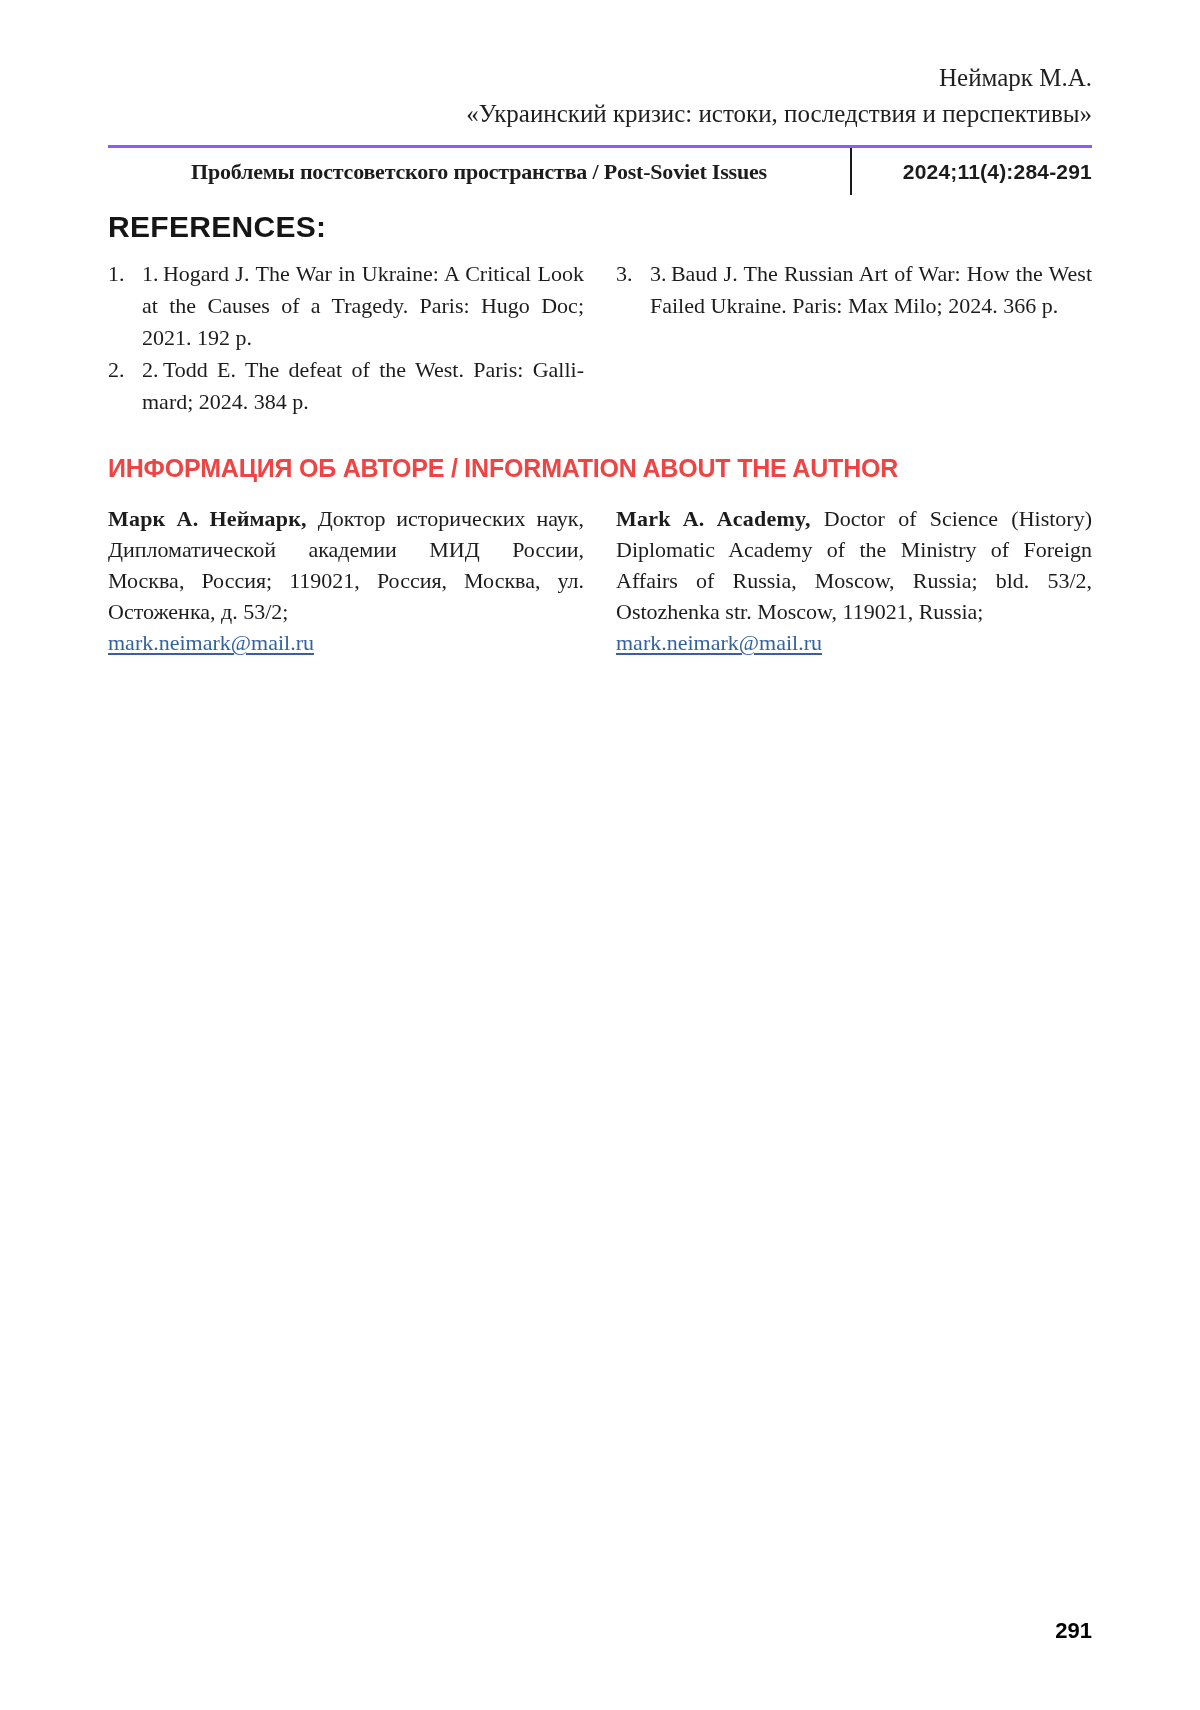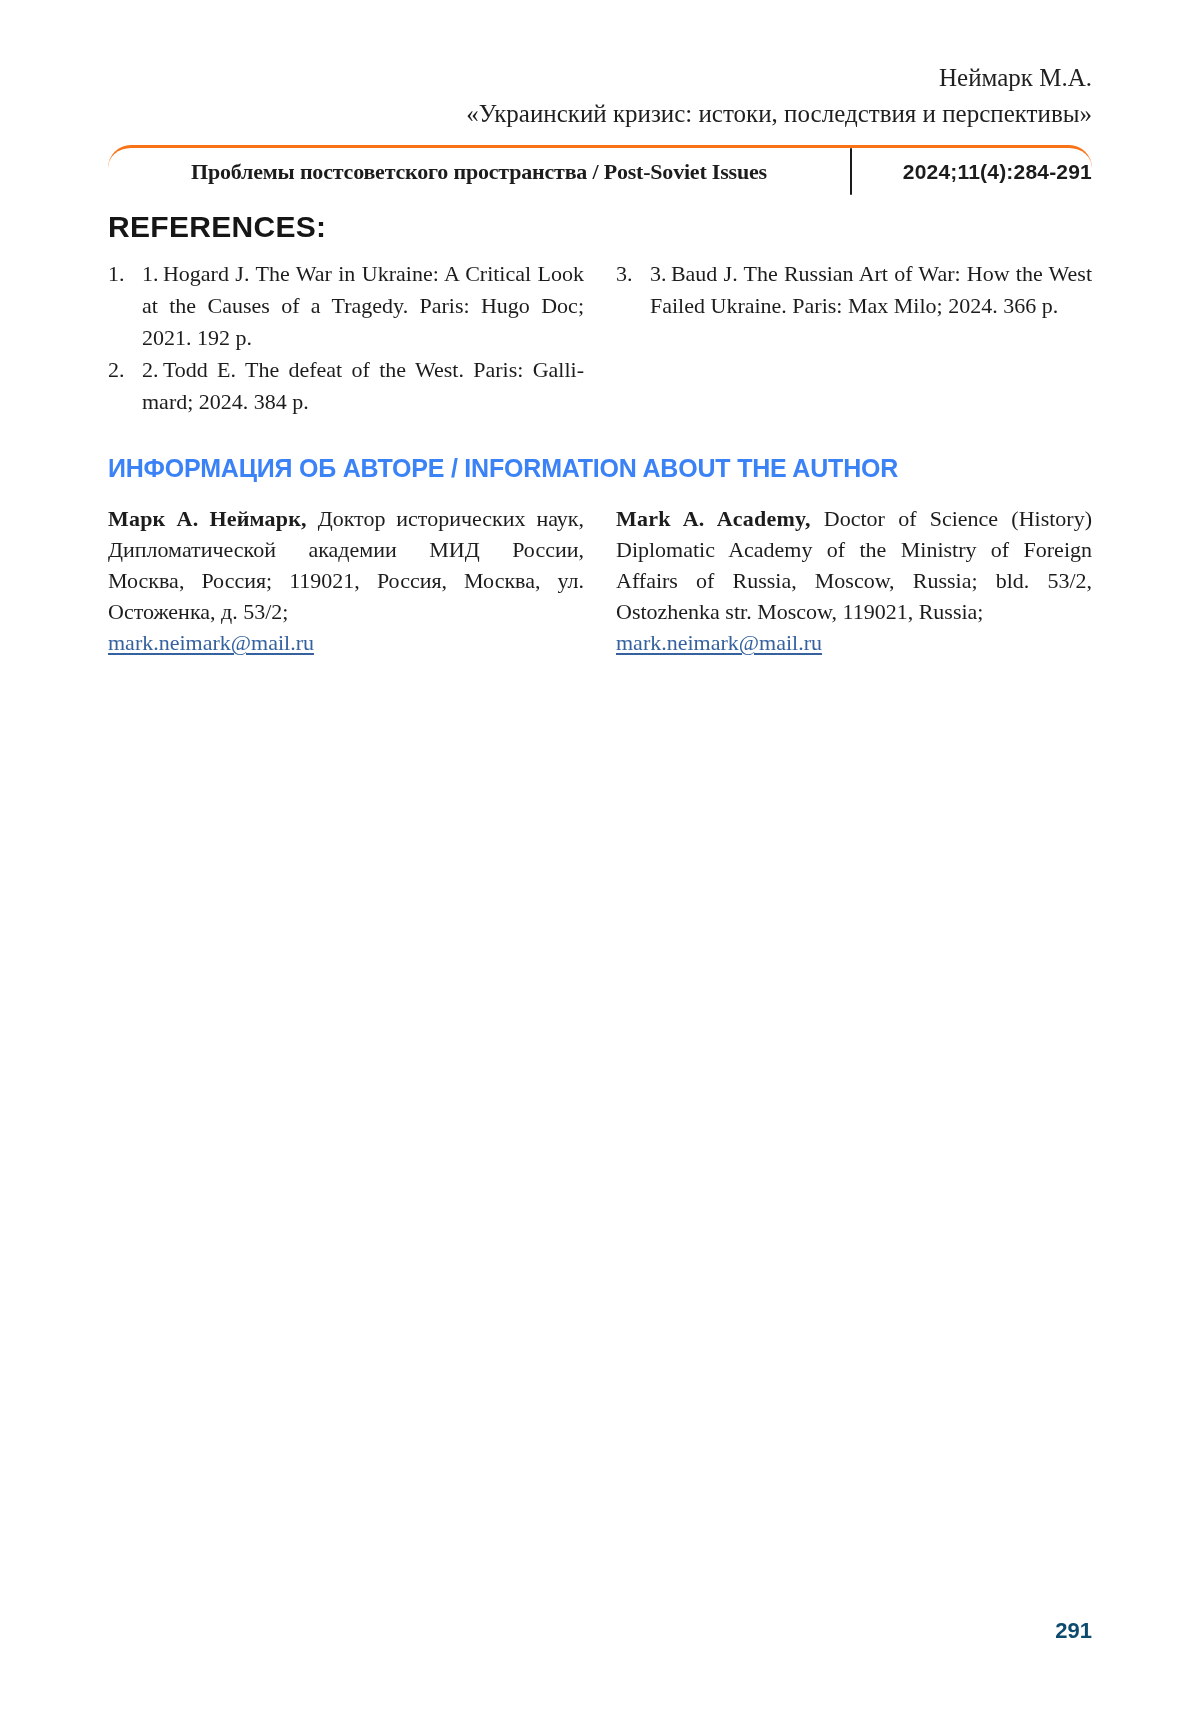--- a/index.html
+++ b/index.html
@@ -1,15 +1,15 @@
 <!DOCTYPE html>
 <html><head>
 <meta charset="utf-8">
 <style>
-  * { margin: 0; padding: 0; box-sizing: border-box; border-radius: 23px; }
+  * { margin: 0; padding: 0; box-sizing: border-box; }
   html, body { background: #ffffff; }
   body {
     width: 1200px; height: 1710px;
     position: relative;
     font-family: "Liberation Serif", serif;
     color: #1c1c1c;
     -webkit-font-smoothing: antialiased;
   }
   .page { position: absolute; inset: 0; background: #ffffff; }
   .content { position: absolute; left: 108px; top: 0; width: 984px; }
@@ -19,21 +19,21 @@
     padding-top: 60px;
     text-align: right;
     font-size: 25px;
     line-height: 36px;
     color: #1f1f1f;
   }
 
   
   .journal-bar {
     margin-top: 13px;
-    border-top: 3px solid #f97316;
+    border-top: 3px solid #8b5cf6;
     display: flex;
     align-items: stretch;
     height: 50px;
   }
   .jb-left {
     width: 742px;
     display: flex; align-items: center; justify-content: center;
     font-weight: bold;
     font-size: 22px;
     letter-spacing: -0.2px;
@@ -56,21 +56,21 @@
     font-size: 30px;
     letter-spacing: 0.3px;
     color: #161616;
   }
   .info-heading {
     margin-top: 36px;
     font-family: "Liberation Sans", sans-serif;
     font-weight: bold;
     font-size: 25px;
     letter-spacing: -0.2px;
-    color: #3b82f6;
+    color: #ef4444;
   }
 
   
   .two-cols { display: flex; gap: 32px; }
   .refs-cols { margin-top: 14px; }
   .author-cols { margin-top: 20px; }
   .col { width: 476px; }
 
   
   .ref-item {
@@ -102,21 +102,21 @@
   }
 
   
   .page-num {
     position: absolute;
     top: 1618px;
     right: 108px;
     font-family: "Liberation Sans", sans-serif;
     font-weight: bold;
     font-size: 22px;
-    color: #0c4a6e;
+    color: #000000;
     margin-left: 24px;
   }
 </style>
 </head>
 <body>
 
 <div class="page">
   <div class="content">
 
     <header class="doc-header">

